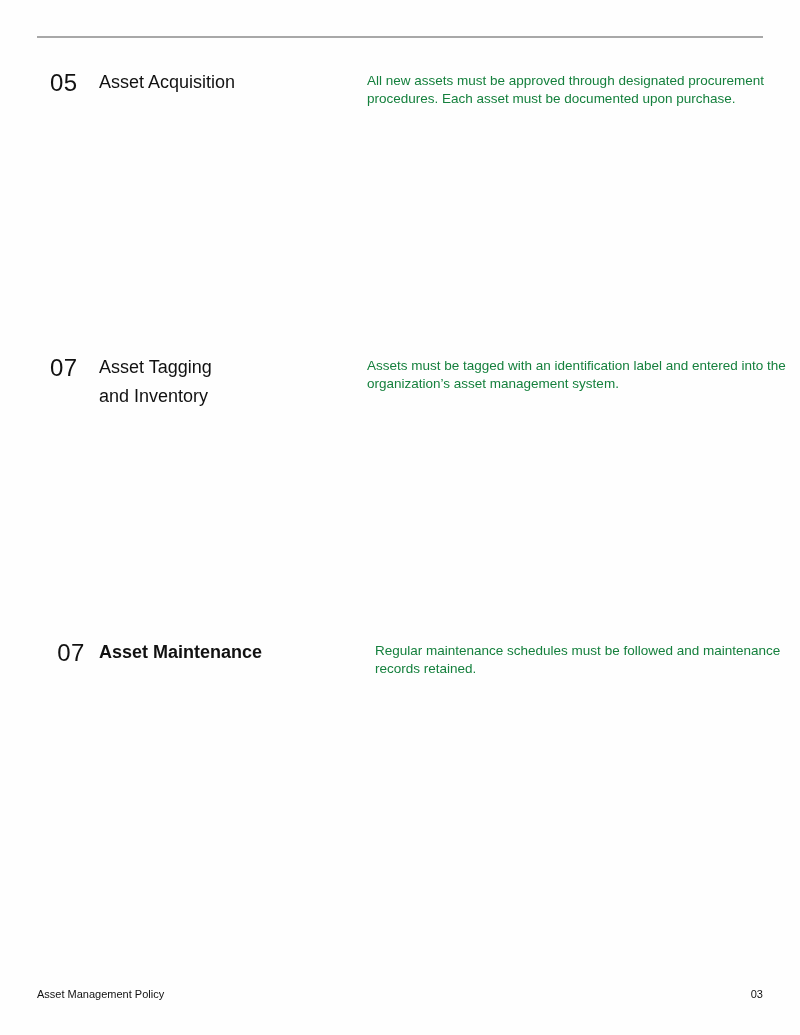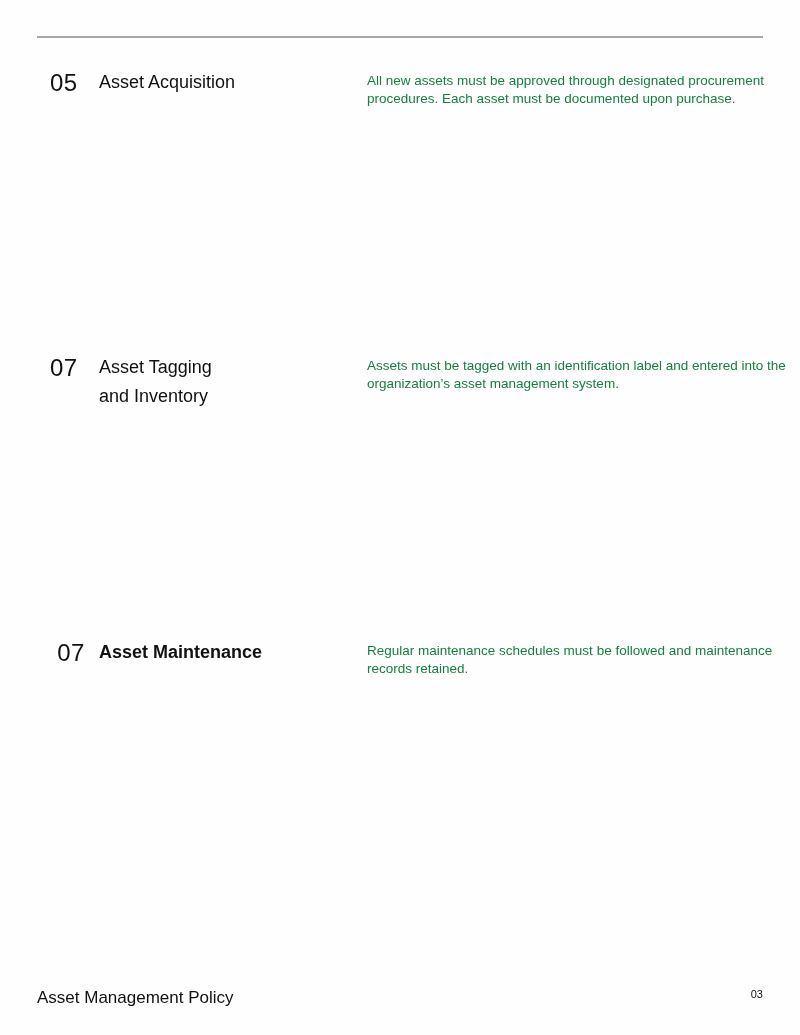--- a/index.html
+++ b/index.html
@@ -23,21 +23,21 @@
     .title {
       position: absolute; left: 99px; width: 230px;
       font-size: 18px; font-weight: 400; line-height: 29px; color: #111;
     }
     .body {
       position: absolute; left: 367px; width: 420px;
       font-size: 13.5px; line-height: 18px; color: #15803d;
     }
     .footer-left {
       position: absolute; left: 37px; top: 988px;
-      font-size: 17px; color: #111;
+      font-size: 11px; color: #111;
     }
     .footer-right {
       position: absolute; right: 37px; top: 988px;
       font-size: 11px; color: #111; margin-left: 48px;
     }
   </style>
 </head>
 <body>
 
 <div class="rule"></div>
@@ -57,17 +57,17 @@
     <div>and Inventory</div>
   </div>
   <div class="body" style="top:4px;">Assets must be tagged with an identification label and entered into the organization’s asset management system.</div>
 </div>
 
 <div class="section" style="top:638px;">
   <div class="num n07">07</div>
   <div class="title" style="width:240px;font-weight:bold;">
     <div>Asset Maintenance</div>
   </div>
-  <div class="body" style="top:4px;">Regular maintenance schedules must be followed and maintenance records retained.</div>
+  <div class="body" style="top:4px;margin-left:8px;">Regular maintenance schedules must be followed and maintenance records retained.</div>
 </div>
 
 <div class="footer-left">Asset Management Policy</div>
 <div class="footer-right">03</div>
 
 </body></html>

